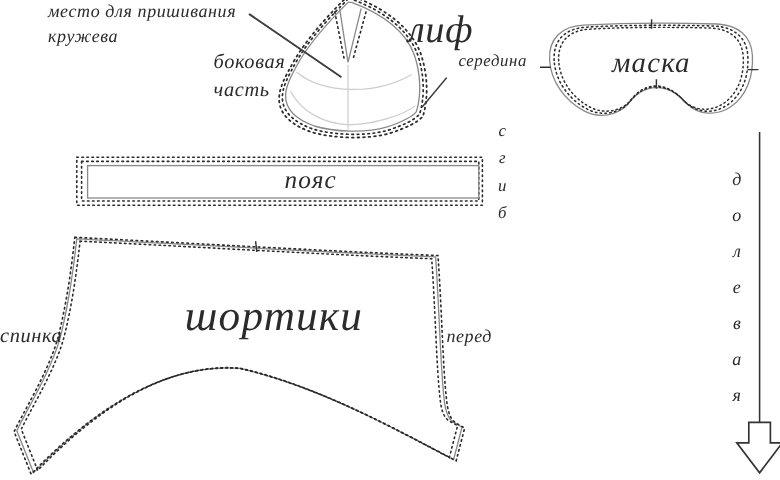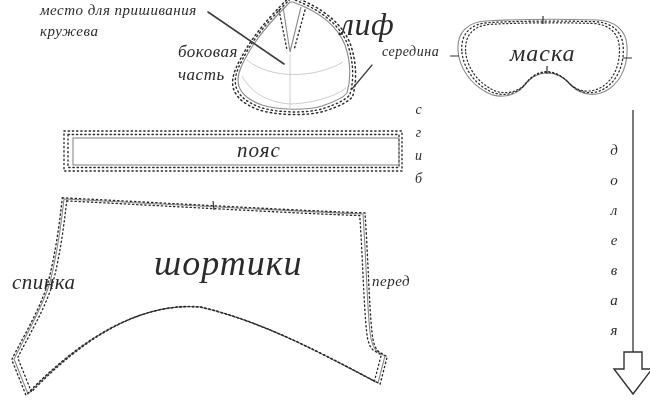--- a/index.html
+++ b/index.html
@@ -22,21 +22,21 @@
        white-space:pre-line;letter-spacing:0.5px;}
   .vert{writing-mode:vertical-rl;text-orientation:upright;}
   .lbl-lace{left:40px;top:0;font-size:15px;line-height:21px;}
   .lbl-side{left:178px;top:40px;font-size:17px;line-height:23px;}
   .lbl-bodice{left:340px;top:6px;font-size:32px;}
   .lbl-center{left:349px;top:44px;font-size:14px;margin-left:33px;}
   .lbl-mask{left:510px;top:40px;font-size:24px;letter-spacing:1px;}
   .lbl-belt{left:237px;top:138px;font-size:21px;letter-spacing:1px;}
   .lbl-fold{left:406px;top:102px;font-size:14px;letter-spacing:8px;width:20px;}
   .lbl-shorts{left:154px;top:242px;font-size:36px;letter-spacing:1px;}
-  .lbl-back{left:0;top:270px;font-size:21px;padding-left:12px;}
+  .lbl-back{left:0;top:270px;font-size:17px;}
   .lbl-front{left:372px;top:273px;font-size:15px;text-align:right;}
   .lbl-grain{left:602px;top:142px;font-size:15px;letter-spacing:14px;width:20px;}
 </style>
 </head>
 <body>
 
 <div class="stage">
 
   <svg width="650" height="400" viewBox="0 0 650 400">
     <defs>

